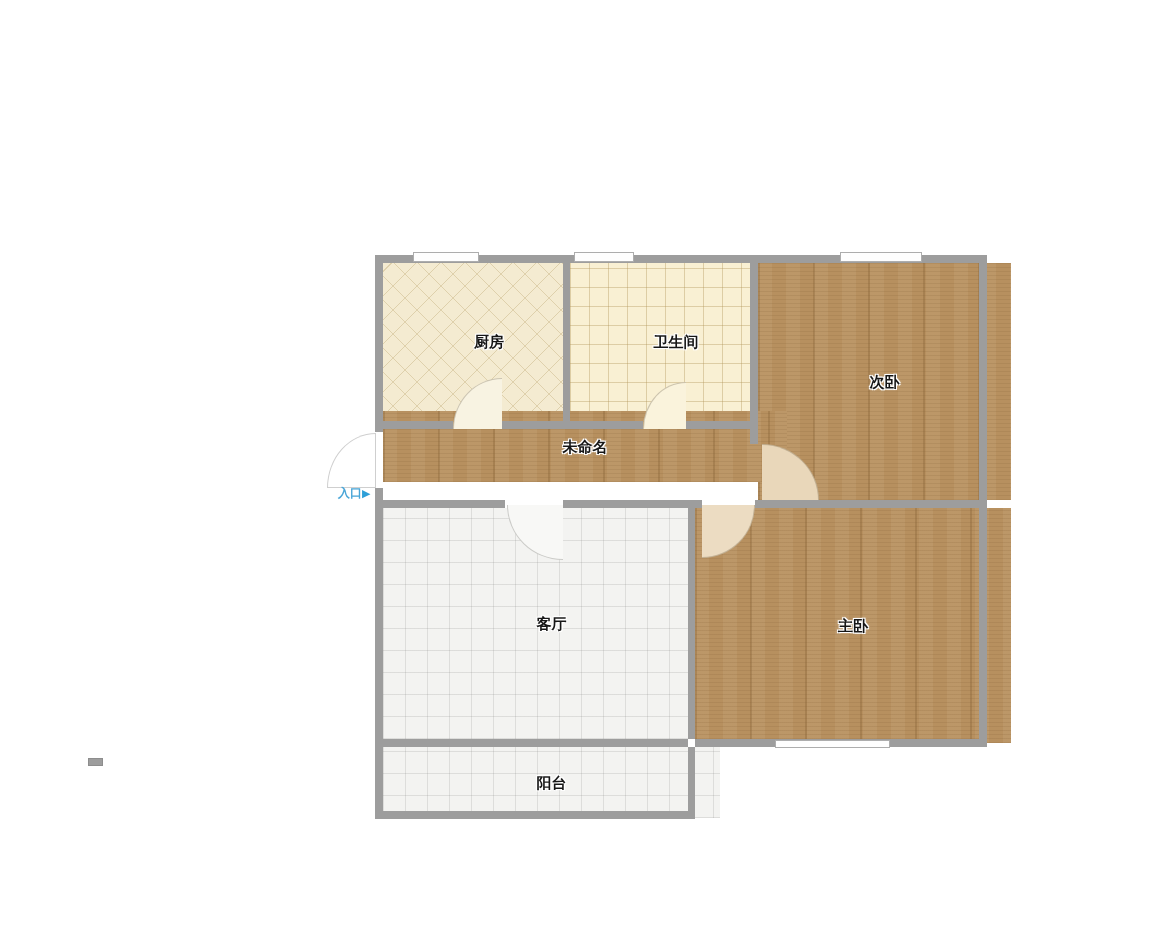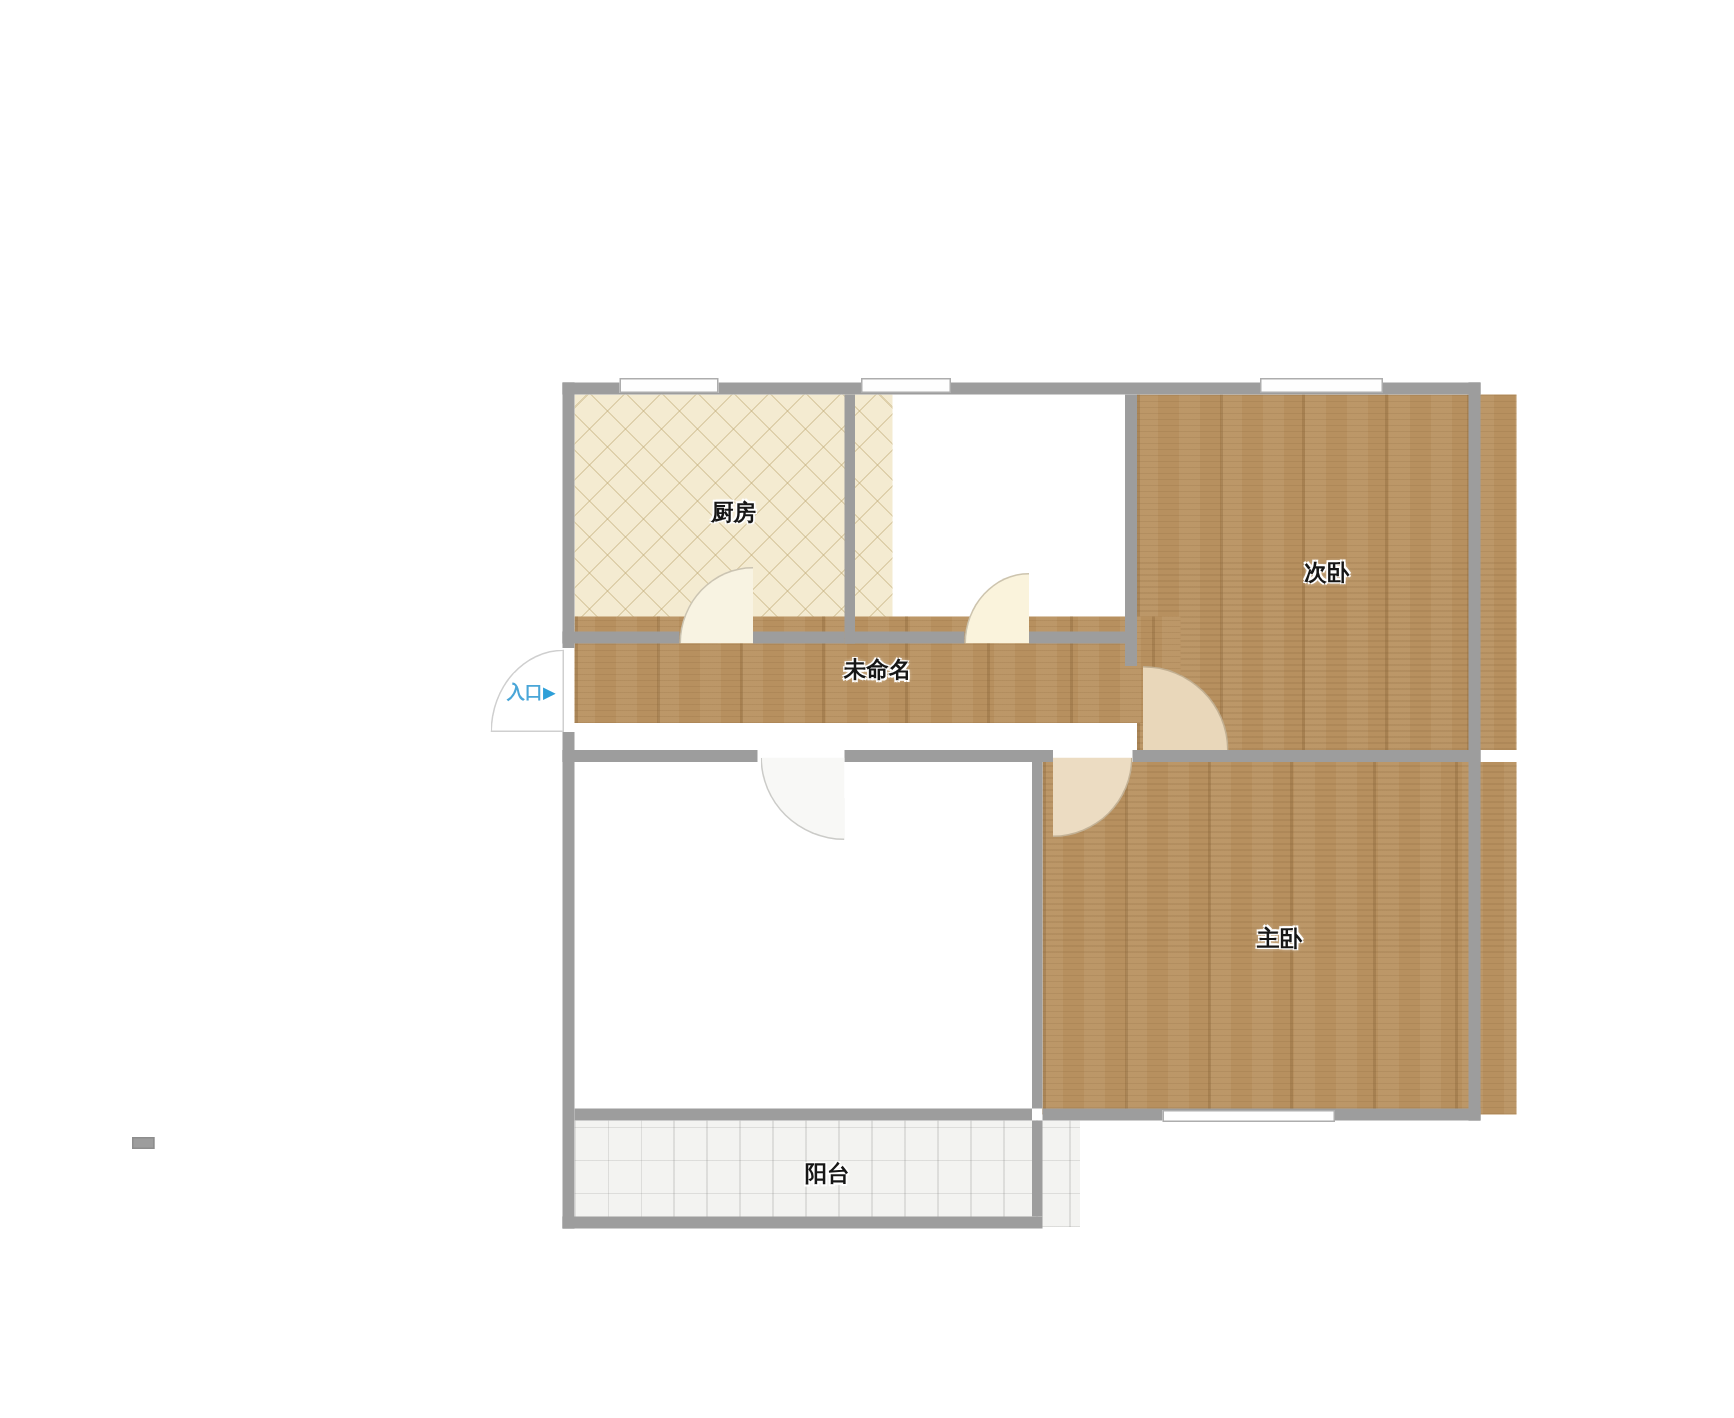--- a/index.html
+++ b/index.html
@@ -47,43 +47,49 @@
   .door-tl{border-radius:100% 0 0 0;border-top:1px solid rgba(120,110,90,.35);border-left:1px solid rgba(120,110,90,.35);}
   .door-tr{border-radius:0 100% 0 0;border-top:1px solid rgba(120,100,70,.35);border-right:1px solid rgba(120,100,70,.35);}
   .door-bl{border-radius:0 0 0 100%;border-bottom:1px solid rgba(120,120,115,.35);border-left:1px solid rgba(120,120,115,.35);}
   .door-br{border-radius:0 0 100% 0;border-bottom:1px solid rgba(120,100,70,.35);border-right:1px solid rgba(120,100,70,.35);}
 
   .entry-door{
     position:absolute;background:#ffffff;border:1px solid #cfcfcf;box-sizing:border-box;
     border-radius:100% 0 0 0;
   }
   .entry-label{
-    position:absolute;font-size:12px;font-weight:bold;color:#4aa6d8;white-space:nowrap;
+    position:absolute;font-size:12px;font-weight:bold;color:#4aa6d8;white-space:nowrap;margin-top:32px;
   }
   .entry-arrow{color:#2d9fd8;font-size:11px;}
   .stray-mark{position:absolute;background:#9d9d9d;border:1px solid #8d8d8d;box-sizing:border-box;}
 </style>
 </head>
 <body>
 
 <div id="canvas">
 
   <div class="room floor-kitchen" style="left:383px;top:263px;width:180px;height:158px;">
     <span class="room-label">厨房</span>
   </div>
 
+  <div class="room floor-bathroom" style="left:570px;top:263px;width:180px;height:158px;">
+    <span class="room-label">卫生间</span>
+  </div>
 
   <div class="room floor-wood" style="left:758px;top:263px;width:221px;height:237px;">
     <span class="room-label">次卧</span>
   </div>
 
   <div class="room floor-wood" style="left:383px;top:411px;width:372px;height:71px;">
     <span class="room-label">未命名</span>
   </div>
 
+  <div class="room floor-tile" style="left:383px;top:508px;width:305px;height:231px;">
+    <span class="room-label">客厅</span>
+  </div>
 
   <div class="room floor-wood" style="left:695px;top:508px;width:284px;height:235px;">
     <span class="room-label">主卧</span>
   </div>
 
   <div class="room floor-tile" style="left:383px;top:747px;width:305px;height:71px;">
     <span class="room-label">阳台</span>
   </div>
 
   <div class="wall" style="left:375px;top:255px;width:612px;height:8px;"></div>

